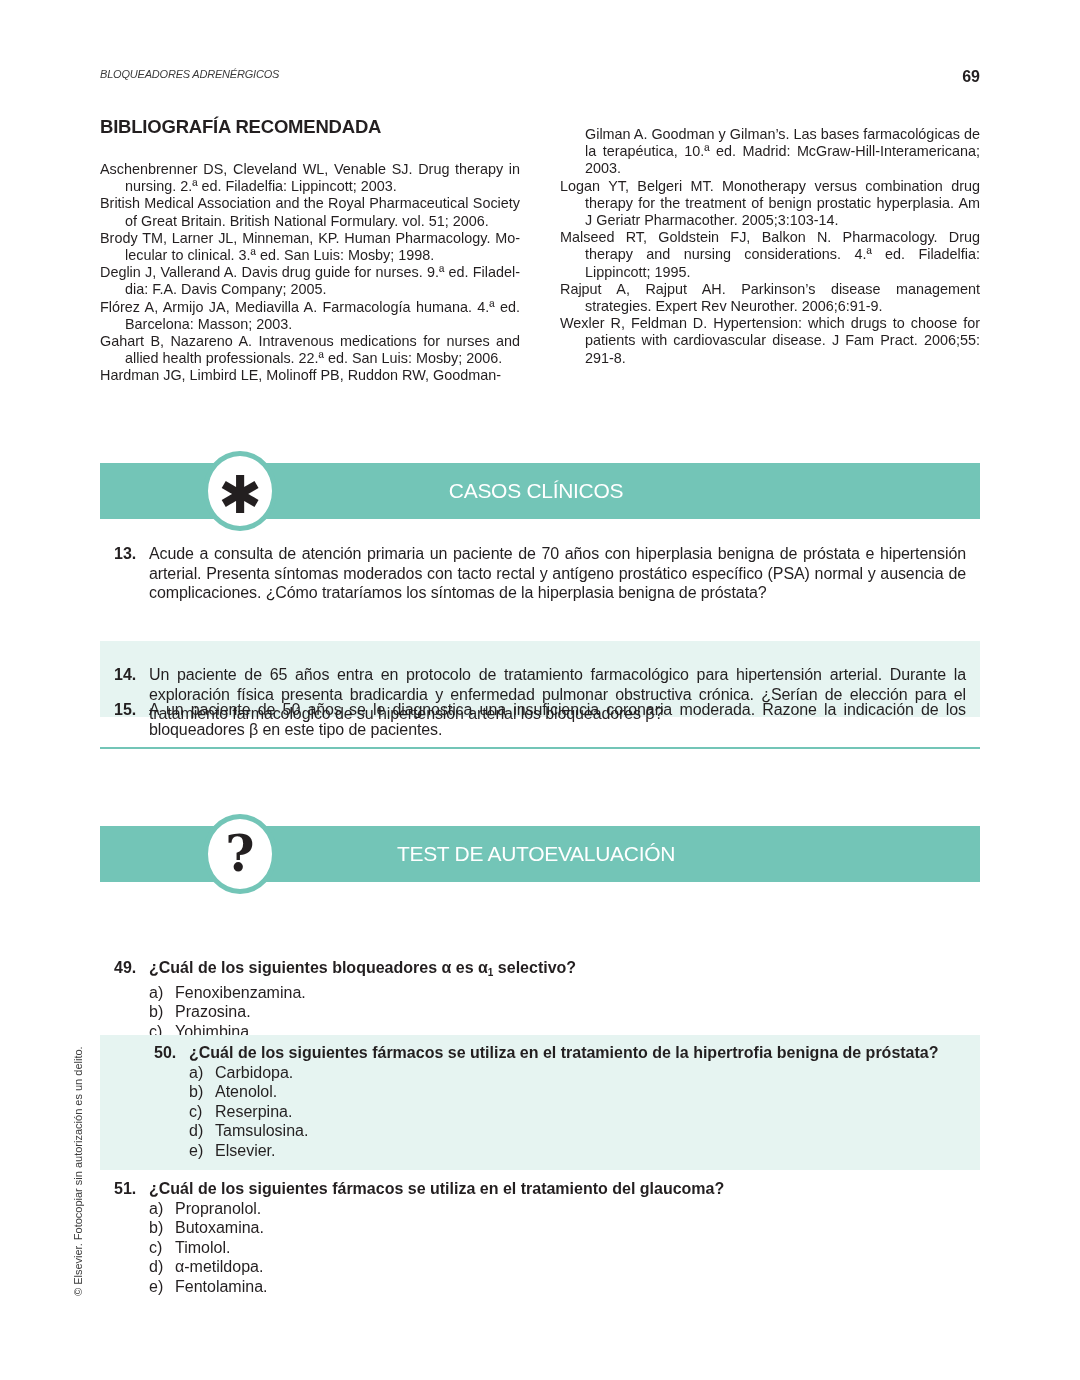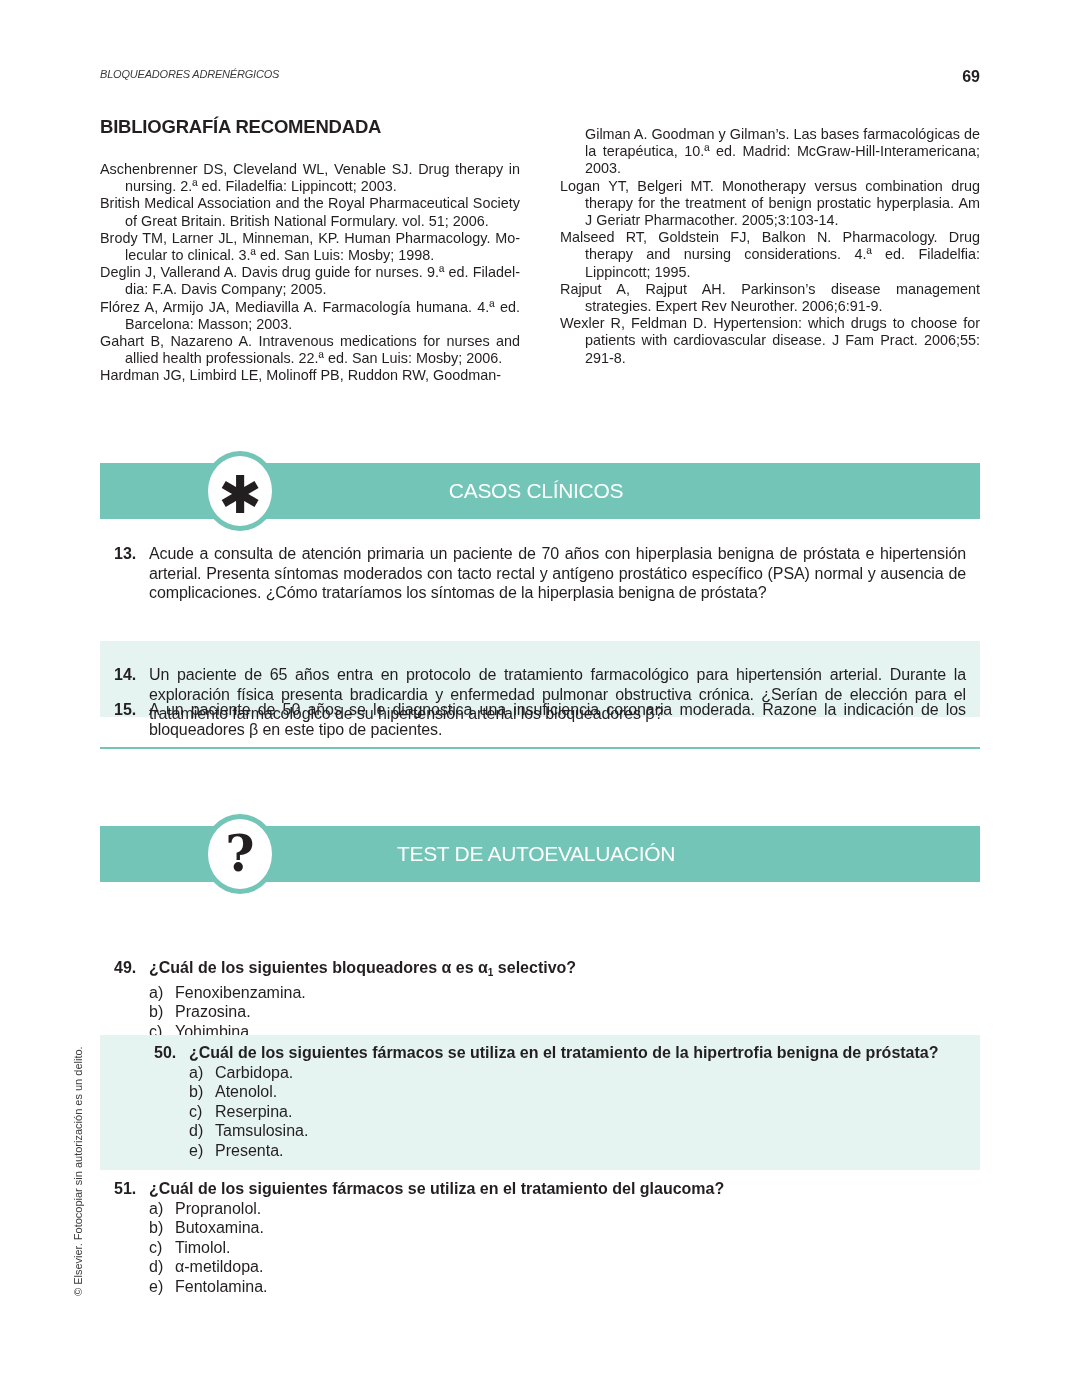--- a/index.html
+++ b/index.html
@@ -192,21 +192,21 @@
       <div class="opt">
           <span class="opt-letter">c)</span>
           <span>Reserpina.</span>
         </div>
       <div class="opt">
           <span class="opt-letter">d)</span>
           <span>Tamsulosina.</span>
         </div>
       <div class="opt">
           <span class="opt-letter">e)</span>
-          <span>Presenta.</span>
+          <span>Elsevier.</span>
         </div>
     </div>
   </div>
 </div>
 
 <div class="q-block" style="top:1179px;">
   <div class="q-inner">
     <span class="q-num">51.</span>
     <div class="q-body">
       <div class="q-text">¿Cuál de los siguientes fármacos se utiliza en el tratamiento del glaucoma?</div>

